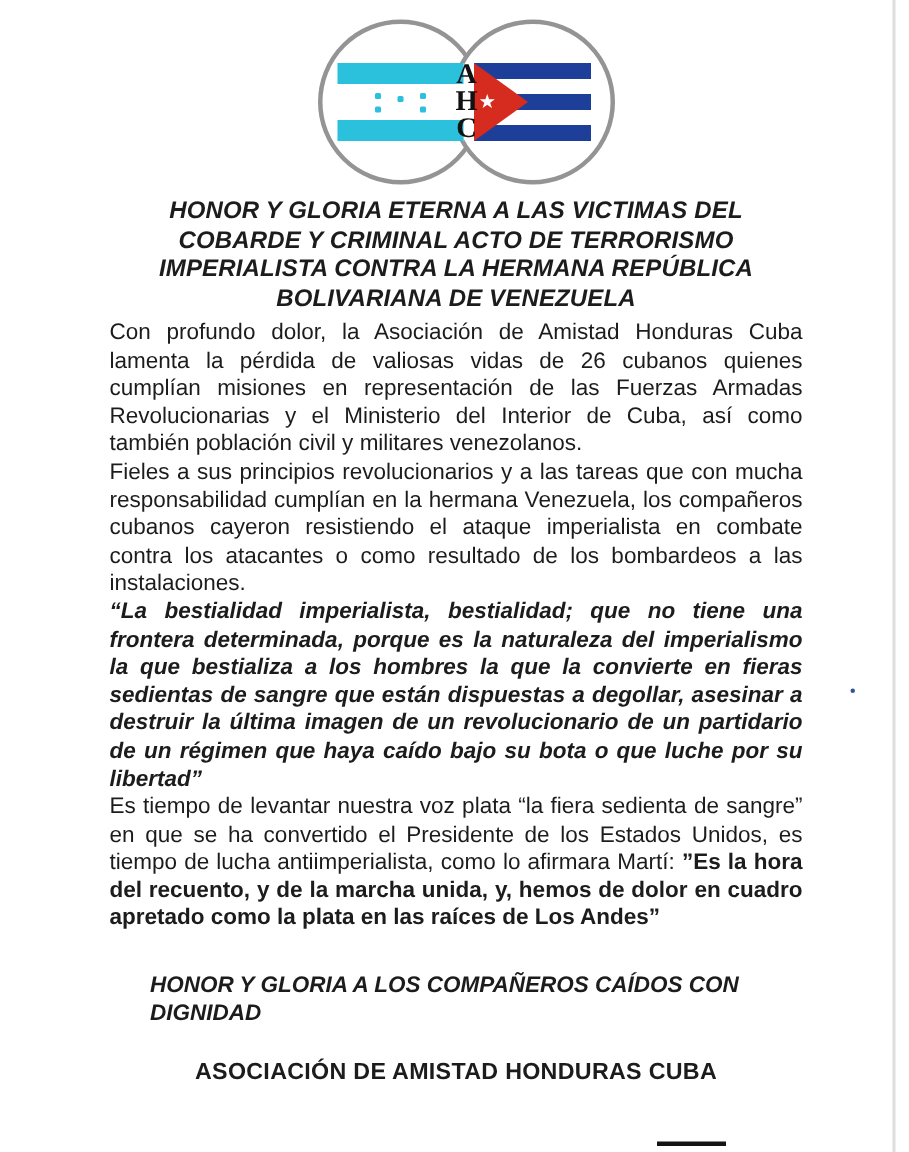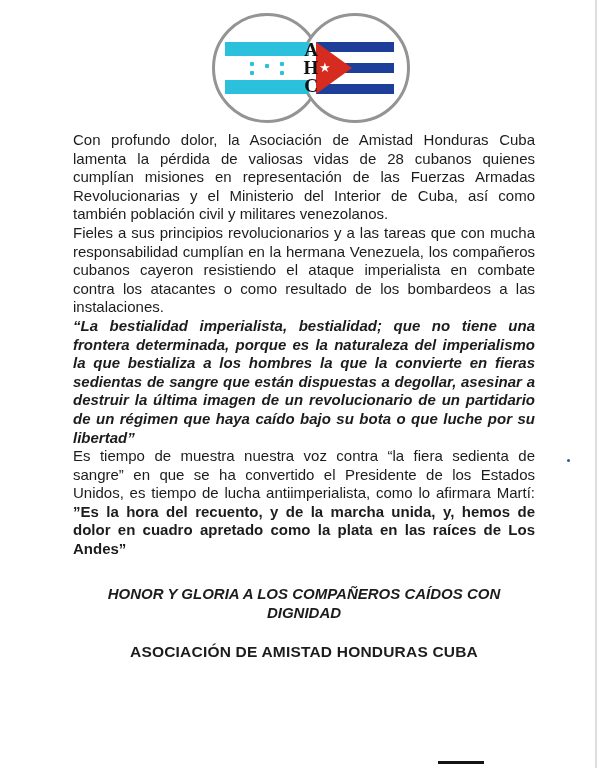--- a/index.html
+++ b/index.html
@@ -132,21 +132,21 @@
   }
   .marti-bold { font-weight: bold; }
 
   .footer-slogan {
     margin: 25px auto 0;
     max-width: 408px;
     font-size: 15px;
     line-height: 19px;
     font-weight: bold;
     font-style: italic;
-    text-align: center;
+    text-align: left;
   }
   .footer-org {
     margin: 21px 0 0 0;
     font-size: 15.5px;
     font-weight: bold;
     text-align: center;
     letter-spacing: 0.2px;
   }
 
   
@@ -200,26 +200,27 @@
       </div>
     </div>
     <div class="monogram">
       <span>A</span>
       <span>H</span>
       <span>C</span>
     </div>
   </div>
 
   <div class="content">
+    <h1 class="doc-title">HONOR Y GLORIA ETERNA A LAS VICTIMAS DEL COBARDE Y CRIMINAL ACTO DE TERRORISMO IMPERIALISTA CONTRA LA HERMANA REPÚBLICA BOLIVARIANA DE VENEZUELA</h1>
 
     <div class="body-text">
-      <p>Con profundo dolor, la Asociación de Amistad Honduras Cuba lamenta la pérdida de valiosas vidas de 28 cubanos quienes cumplían misiones en representación de las Fuerzas Armadas Revolucionarias y el Ministerio del Interior de Cuba, así como también población civil y militares venezolanos.</p>
+      <p>Con profundo dolor, la Asociación de Amistad Honduras Cuba lamenta la pérdida de valiosas vidas de 26 cubanos quienes cumplían misiones en representación de las Fuerzas Armadas Revolucionarias y el Ministerio del Interior de Cuba, así como también población civil y militares venezolanos.</p>
       <p>Fieles a sus principios revolucionarios y a las tareas que con mucha responsabilidad cumplían en la hermana Venezuela, los compañeros cubanos cayeron resistiendo el ataque imperialista en combate contra los atacantes o como resultado de los bombardeos a las instalaciones.</p>
       <p class="quote-che">“La bestialidad imperialista, bestialidad; que no tiene una frontera determinada, porque es la naturaleza del imperialismo la que bestializa a los hombres la que la convierte en fieras sedientas de sangre que están dispuestas a degollar, asesinar a destruir la última imagen de un revolucionario de un partidario de un régimen que haya caído bajo su bota o que luche por su libertad”</p>
-      <p><span>Es tiempo de muestra nuestra voz contra “la fiera sedienta de sangre” en que se ha convertido el Presidente de los Estados Unidos, es tiempo de lucha antiimperialista, como lo afirmara Martí: </span><span class="marti-bold">”Es la hora del recuento, y de la marcha unida, y, hemos de dolor en cuadro apretado como la plata en las raíces de Los Andes”</span></p>
+      <p><span>Es tiempo de levantar nuestra voz plata “la fiera sedienta de sangre” en que se ha convertido el Presidente de los Estados Unidos, es tiempo de lucha antiimperialista, como lo afirmara Martí: </span><span class="marti-bold">”Es la hora del recuento, y de la marcha unida, y, hemos de dolor en cuadro apretado como la plata en las raíces de Los Andes”</span></p>
     </div>
 
     <p class="footer-slogan">HONOR Y GLORIA A LOS COMPAÑEROS CAÍDOS CON DIGNIDAD</p>
     <p class="footer-org">ASOCIACIÓN DE AMISTAD HONDURAS CUBA</p>
   </div>
 
   <div class="scan-edge-line"></div>
   <div class="ink-speck"></div>
   <div class="bottom-mark"></div>
 

